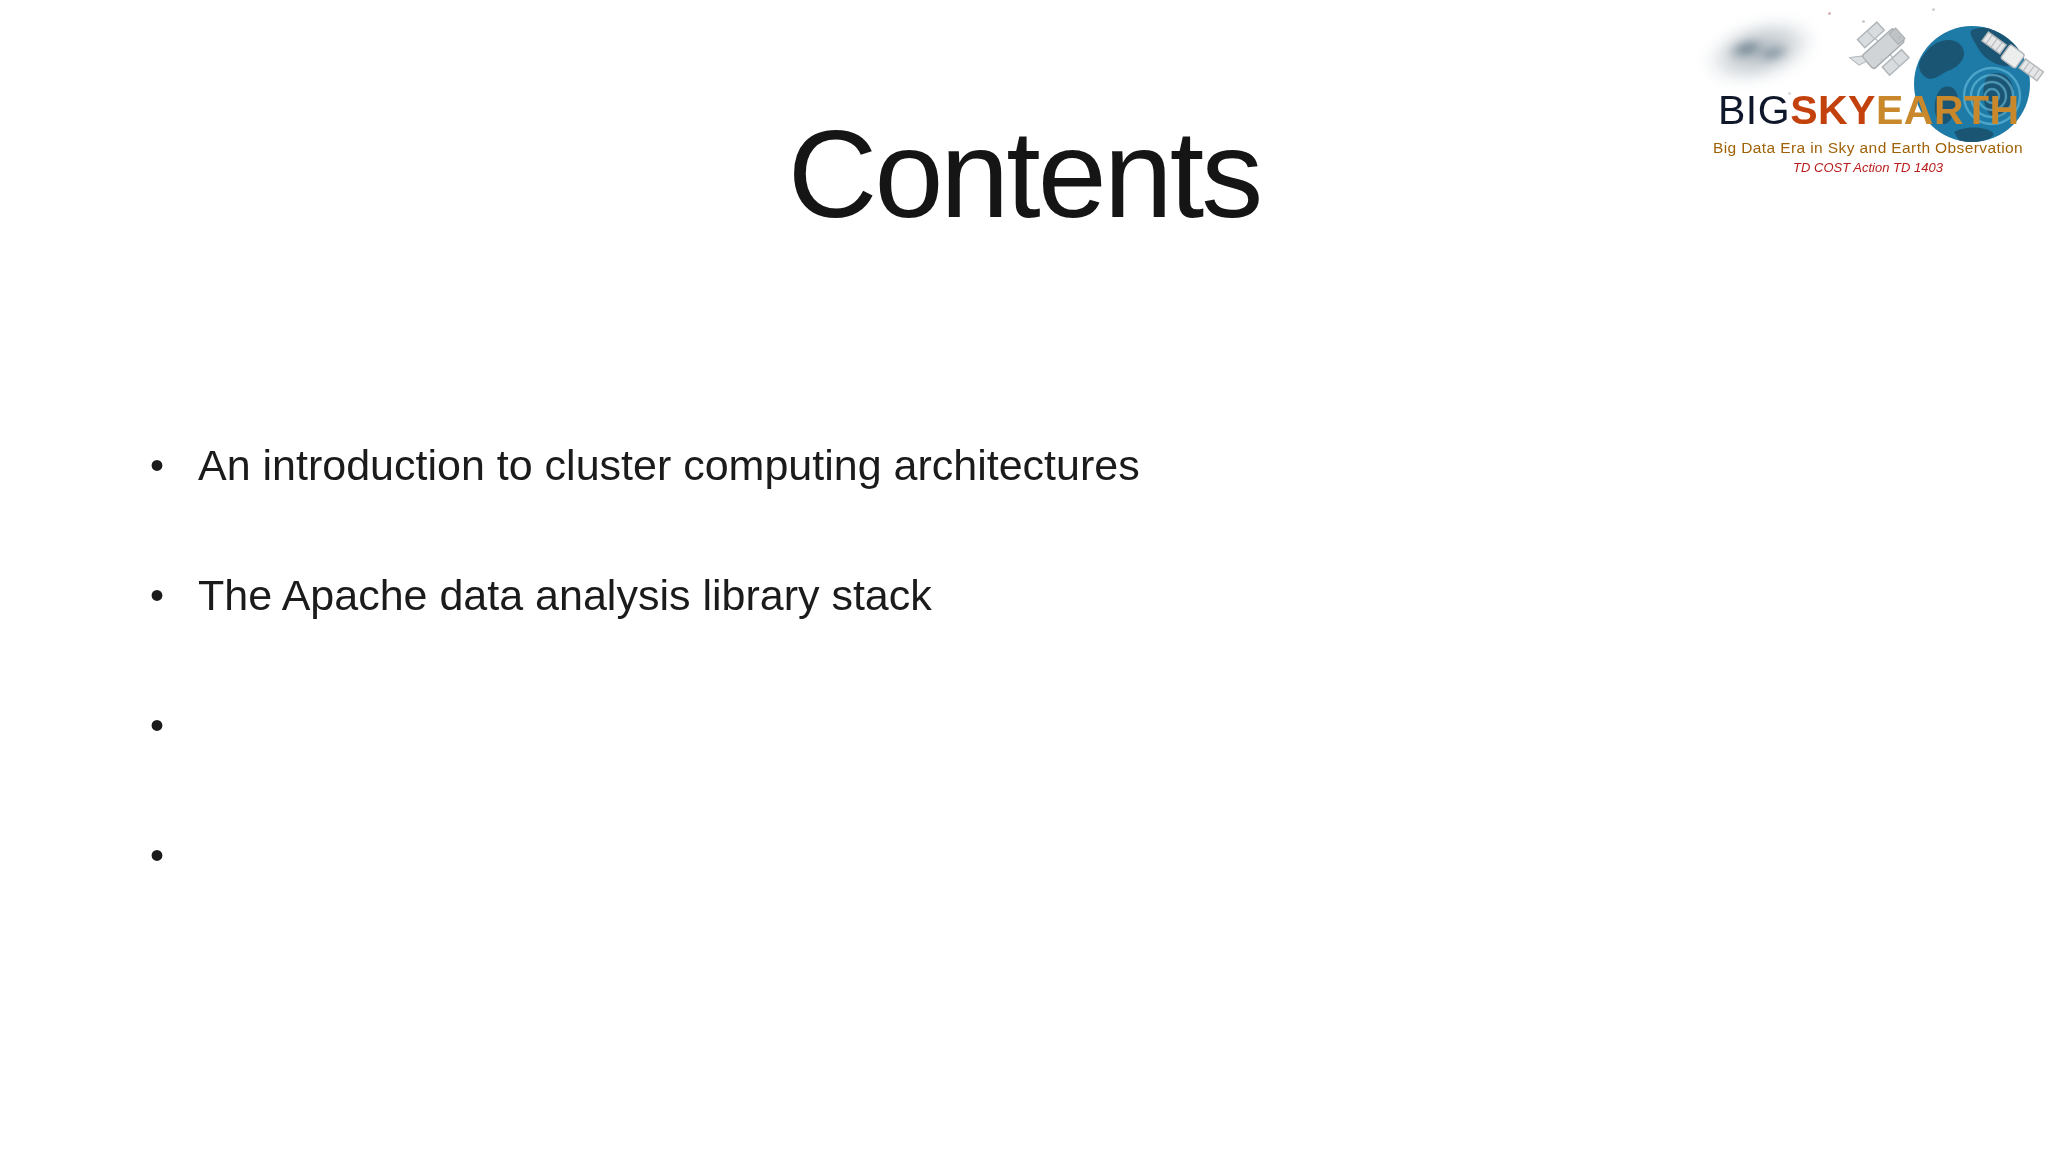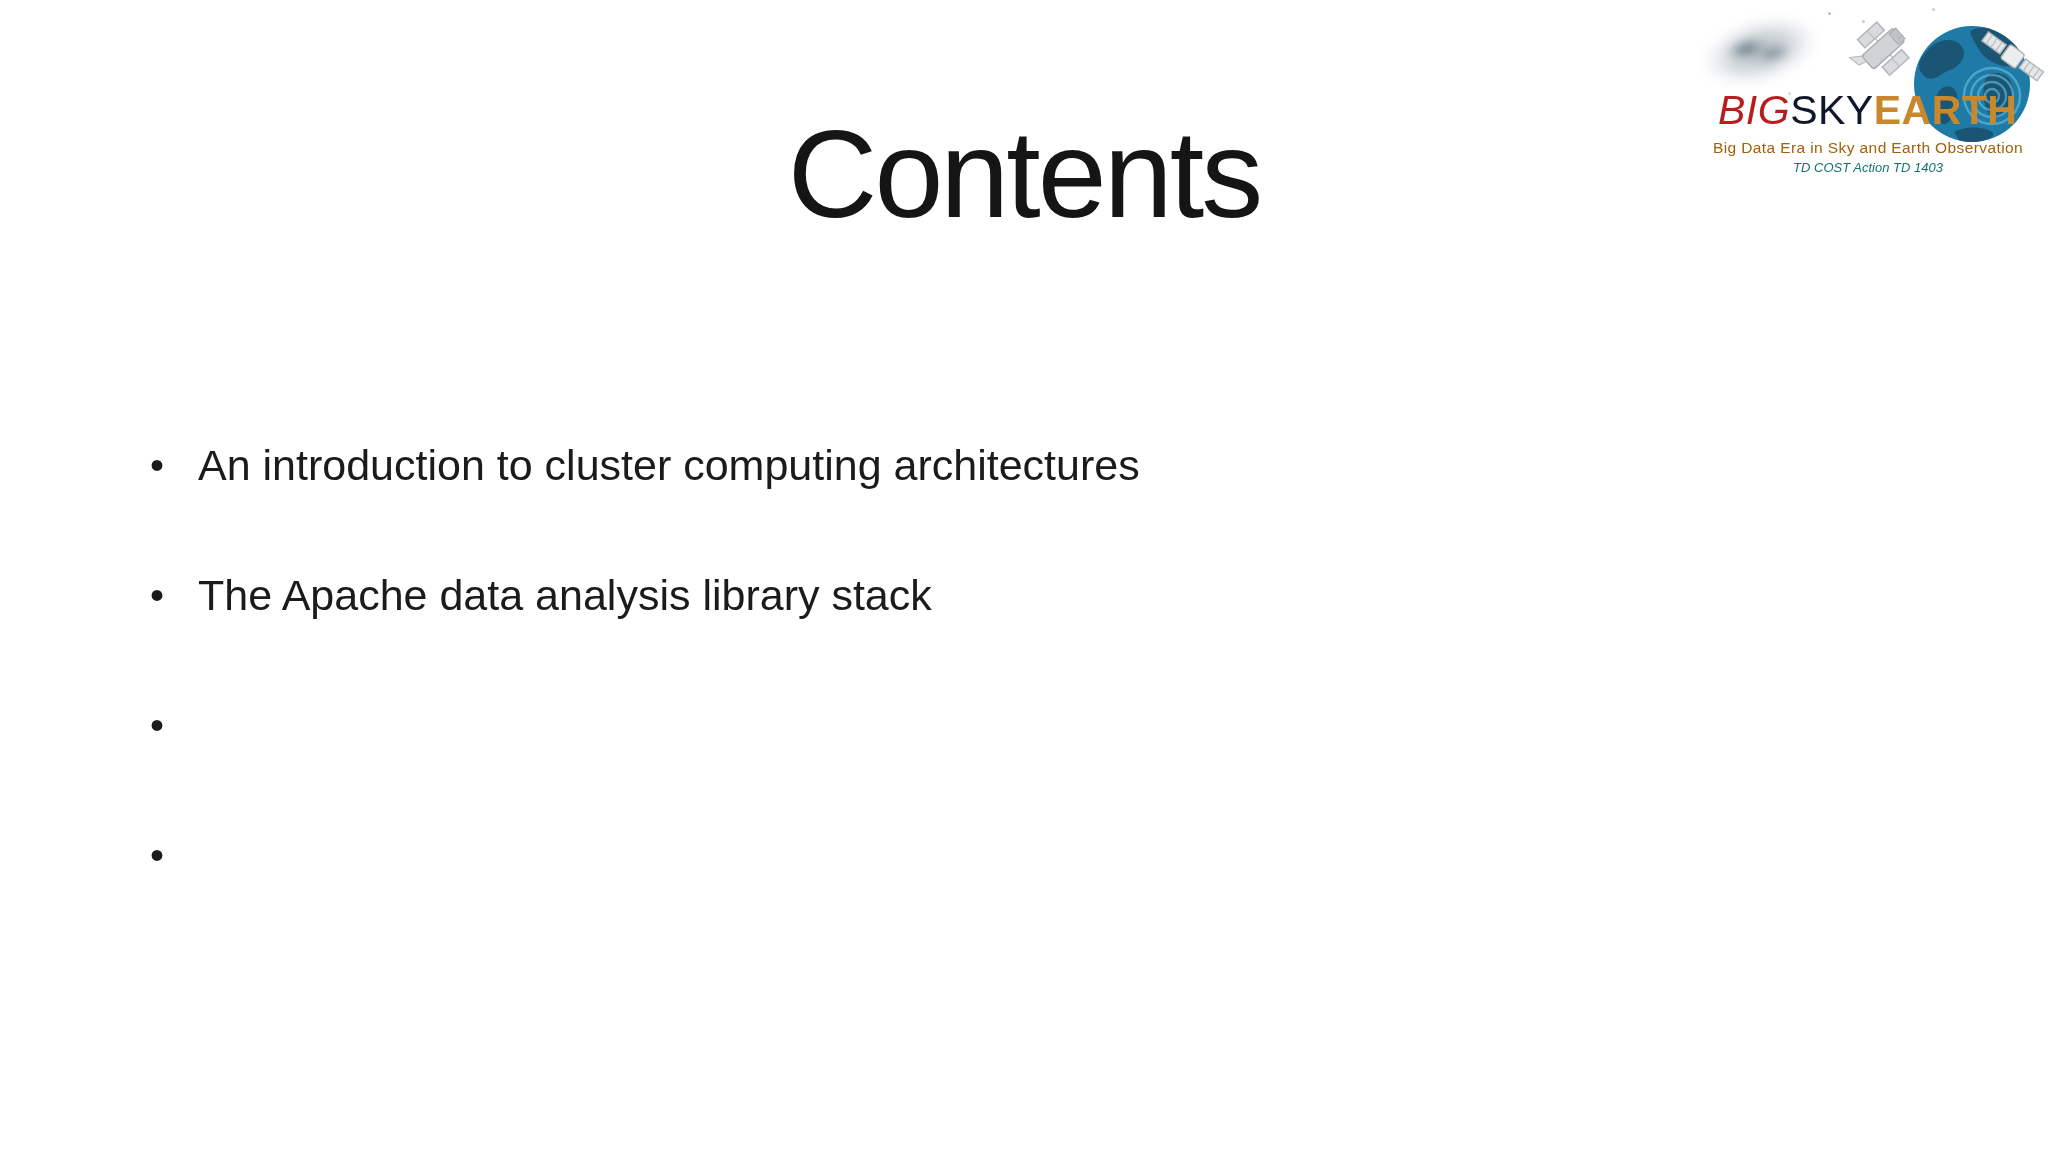--- a/index.html
+++ b/index.html
@@ -121,22 +121,22 @@
     left: 30px;
     top: 90px;
     width: 330px;
     font-size: 41px;
     font-weight: 400;
     letter-spacing: 0.5px;
     white-space: nowrap;
     z-index: 3;
     line-height: 1;
   }
-  .brand .big   { color: #b91c1c; font-weight: 400; font-style: italic; }
-  .brand .sky   { color: #0f172a; font-weight: 400; }
+  .brand .big   { color: #0f172a; font-weight: 400; }
+  .brand .sky   { color: #c2410c; font-weight: 700; }
   .brand .earth { color: #c8882b; font-weight: 700; }
   .tagline {
     position: absolute;
     left: 0;
     top: 139px;
     width: 100%;
     text-align: center;
     font-size: 15.5px;
     font-weight: 400;
     letter-spacing: 0.4px;
@@ -144,21 +144,21 @@
     z-index: 3;
   }
   .cost-action {
     position: absolute;
     left: 0;
     top: 160px;
     width: 100%;
     text-align: center;
     font-size: 13px;
     font-style: italic;
-    color: #0f766e;
+    color: #b91c1c;
     z-index: 3;
   }
 </style>
 </head>
 <body>
 
 <div class="slide">
 
   <h1 class="slide-title">Contents</h1>
 

